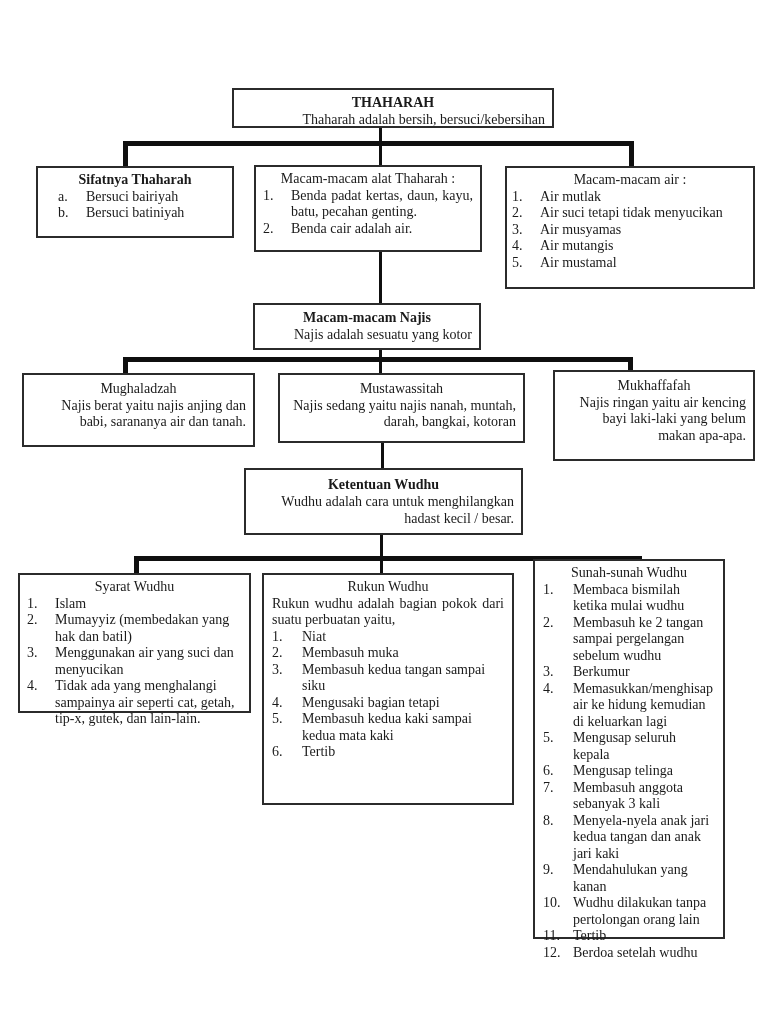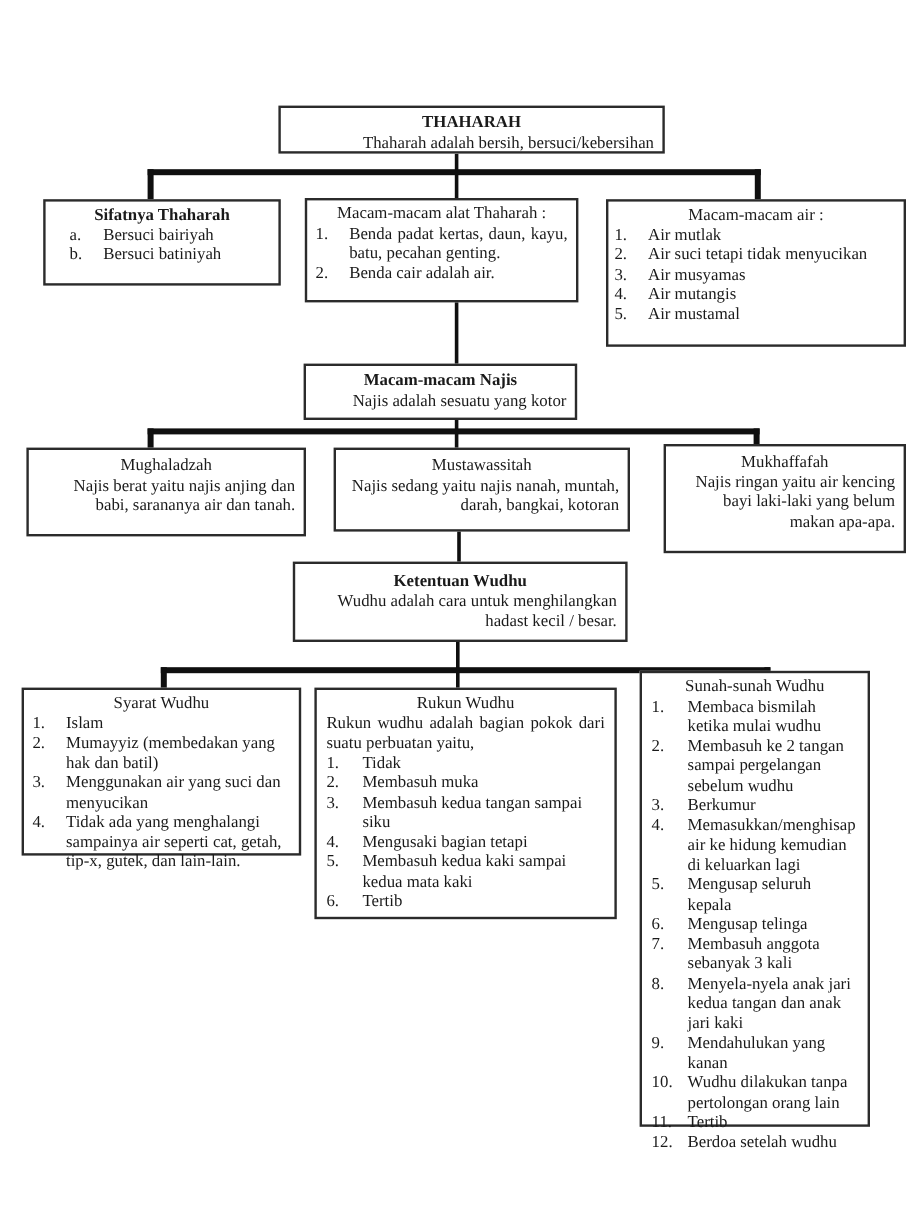--- a/index.html
+++ b/index.html
@@ -142,26 +142,26 @@
     <div class="li">
       <span class="num">3.</span>
       <span class="txt">Menggunakan air yang suci dan menyucikan</span>
     </div>
     <div class="li">
       <span class="num">4.</span>
       <span class="txt">Tidak ada yang menghalangi sampainya air seperti cat, getah, tip-x, gutek, dan lain-lain.</span>
     </div>
   </div>
 
-  <div class="box" style="left:262px;top:573px;width:252px;height:193px;padding:4px 8px">
+  <div class="box" style="left:262px;top:573px;width:252px;height:232px;padding:4px 8px">
     <div class="ttl">Rukun Wudhu</div>
     <div class="intro">Rukun wudhu adalah bagian pokok dari suatu perbuatan yaitu,</div>
     <div class="li">
       <span class="num wide">1.</span>
-      <span class="txt">Tidak</span>
+      <span class="txt">Niat</span>
     </div>
     <div class="li">
       <span class="num wide">2.</span>
       <span class="txt">Membasuh muka</span>
     </div>
     <div class="li">
       <span class="num wide">3.</span>
       <span class="txt">Membasuh kedua tangan sampai siku</span>
     </div>
     <div class="li">

